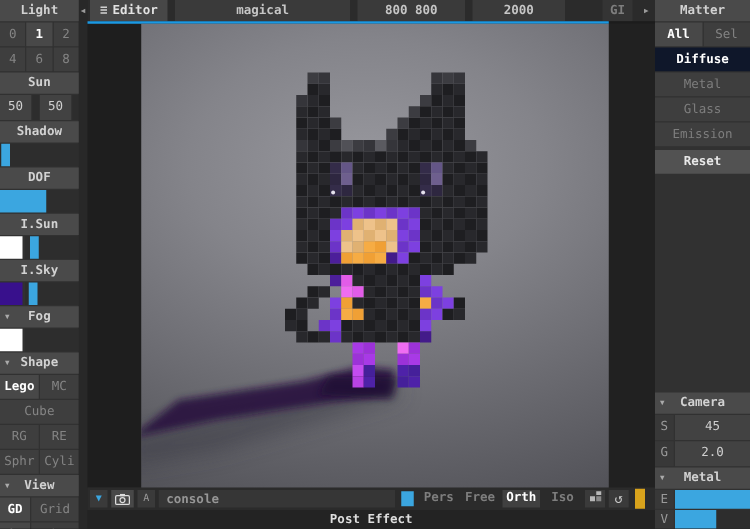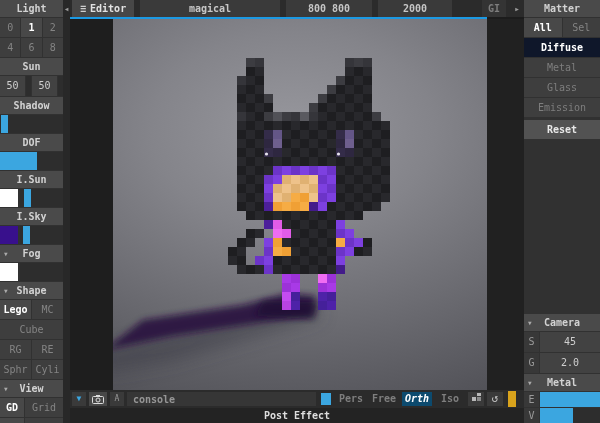--- a/index.html
+++ b/index.html
@@ -56,21 +56,21 @@
 
   .toolbar{height:18px;background:#2b2b2b;display:flex;align-items:center;gap:3px;padding:0 2px;}
   .tool-btn{height:14px;min-width:14px;background:#3a3a3a;color:#9a9a9a;text-align:center;
             line-height:14px;font-size:8px;flex:0 0 auto;}
   .tool-btn.cam{background:#484848;width:18px;display:flex;align-items:center;justify-content:center;}
   .console{flex:1;height:14px;background:#363636;border:0;color:#969696;font-size:10px;
            font-weight:bold;padding:0 6px;outline:none;}
   .console::placeholder{color:#969696;opacity:1;}
   .bluehandle{width:10px;height:12px;background:#3ba6e0;flex:0 0 auto;margin:0 2px;}
   .proj{width:30px;height:14px;line-height:14px;text-align:center;color:#7e7e7e;font-weight:bold;flex:0 0 auto;}
-  .proj.active{color:#ffffff;background:#0c4a6e;font-style:italic;}
+  .proj.active{color:#ffffff;background:#404040;}
   .yellowbar{width:8px;height:16px;background:#d9a31c;flex:0 0 auto;margin:0 6px 0 2px;}
   .statusbar{height:15px;background:#232323;text-align:center;line-height:15px;color:#dedede;font-weight:bold;}
 
   
   .mat-btn{background:#3e3e3e;color:#7e7e7e;text-align:center;height:19px;line-height:19px;margin-bottom:1px;flex:0 0 auto;}
   .mat-btn.active{color:#fff;font-weight:bold;background:#0f172a;}
   .mat-btn.reset{background:#525252;color:#e8e8e8;font-weight:bold;}
   .kv-row{display:flex;gap:1px;height:20px;margin-bottom:1px;flex:0 0 auto;}
   .kv-row .key{width:15px;background:#383838;color:#9a9a9a;text-align:center;line-height:20px;}
   .kv-row .val{flex:1;background:#424242;color:#cfcfcf;text-align:center;line-height:20px;}

